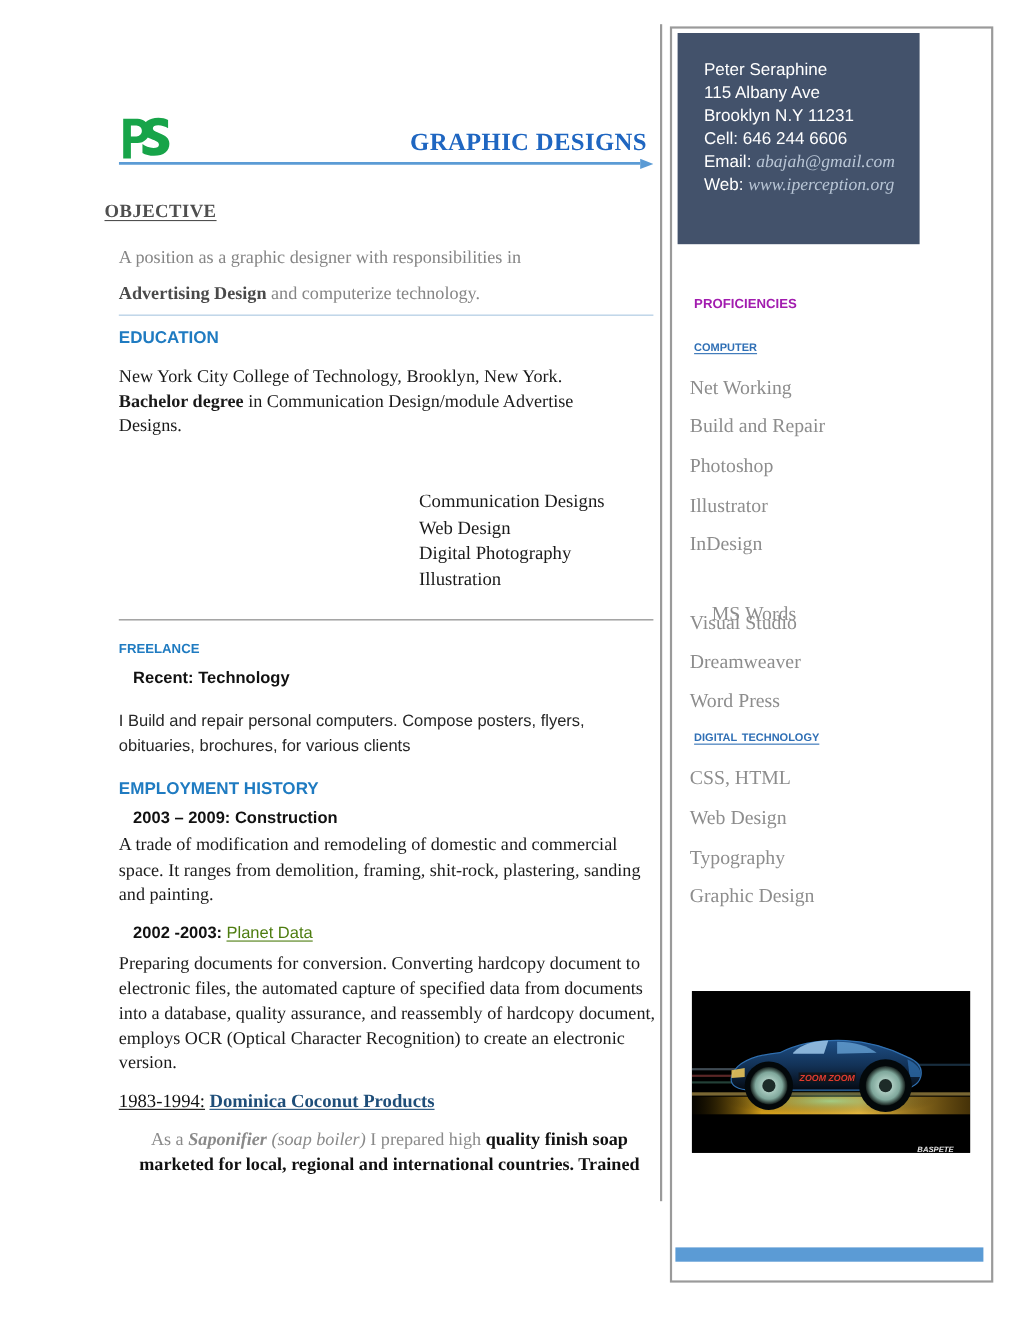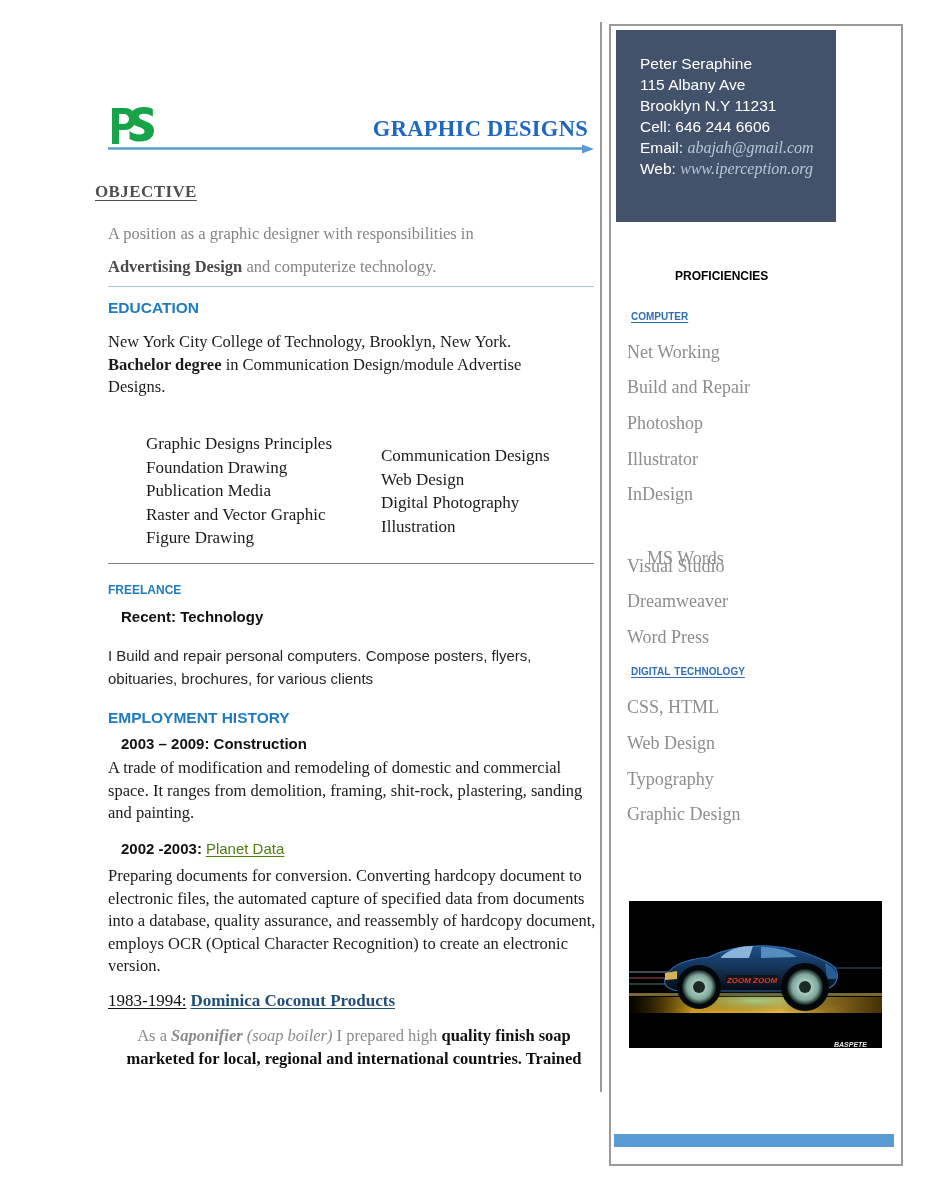--- a/index.html
+++ b/index.html
@@ -233,24 +233,23 @@
   }
   .contact-lines div { white-space: nowrap; }
 
   .prof-title {
     position: absolute;
     left: 631px;
     top: 265px;
     font-family: "Liberation Sans", sans-serif;
     font-weight: bold;
     font-size: 17px;
-    color: #000000;
+    color: #a21caf;
     font-variant: small-caps;
     text-transform: lowercase;
-    margin-left: 44px;
   }
   .prof-sub {
     position: absolute;
     left: 631px;
     font-family: "Liberation Sans", sans-serif;
     font-weight: bold;
     font-size: 14.5px;
     color: #2f6fb5;
     font-variant: small-caps;
     text-transform: lowercase;
@@ -317,27 +316,20 @@
     <div class="rule light-blue" style="top:286px;"></div>
 
     <div class="sec-head" style="left:108px; top:299px; font-size:15.5px;">EDUCATION</div>
 
     <div class="para" style="left:108px; top:331px; width:492px;">
       <span>New York City College of Technology, Brooklyn, New York.</span><br>
       <b>Bachelor degree</b><span> in Communication Design/module Advertise</span><br>
       <span>Designs.</span>
     </div>
 
-    <div class="courses-a">
-      <div>Graphic Designs Principles</div>
-      <div>Foundation Drawing</div>
-      <div>Publication Media</div>
-      <div>Raster and Vector Graphic</div>
-      <div>Figure Drawing</div>
-    </div>
 
     <div class="courses-b">
       <div>Communication Designs</div>
       <div>Web Design</div>
       <div>Digital Photography</div>
       <div>Illustration</div>
     </div>
 
     <div class="rule gray" style="top:563px;"></div>
 

